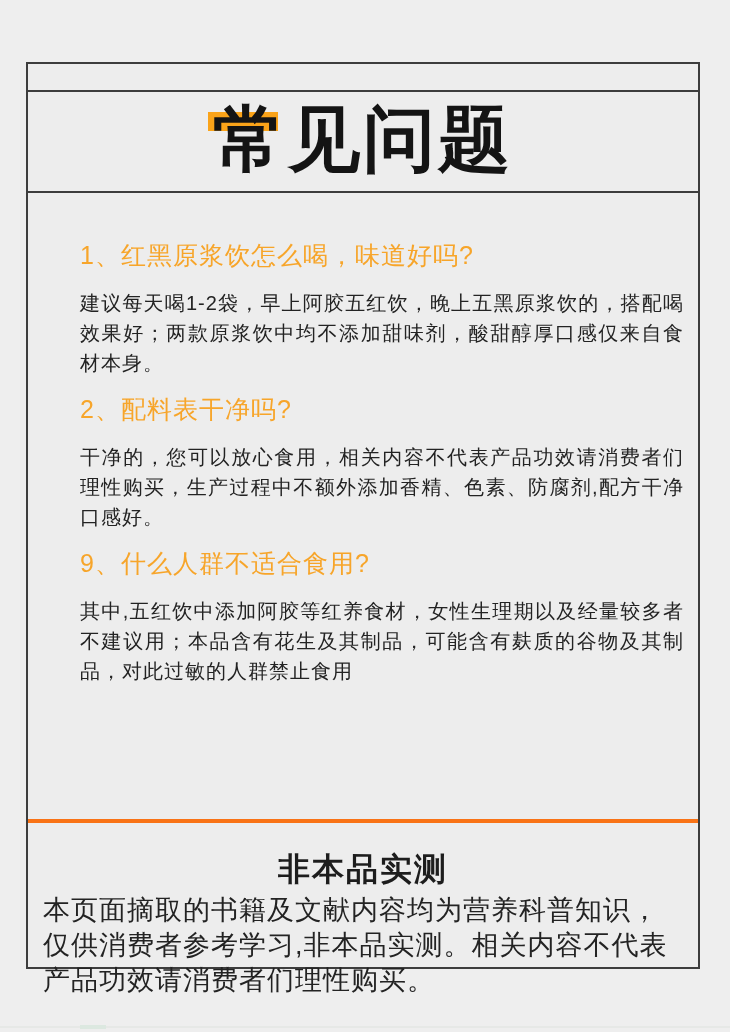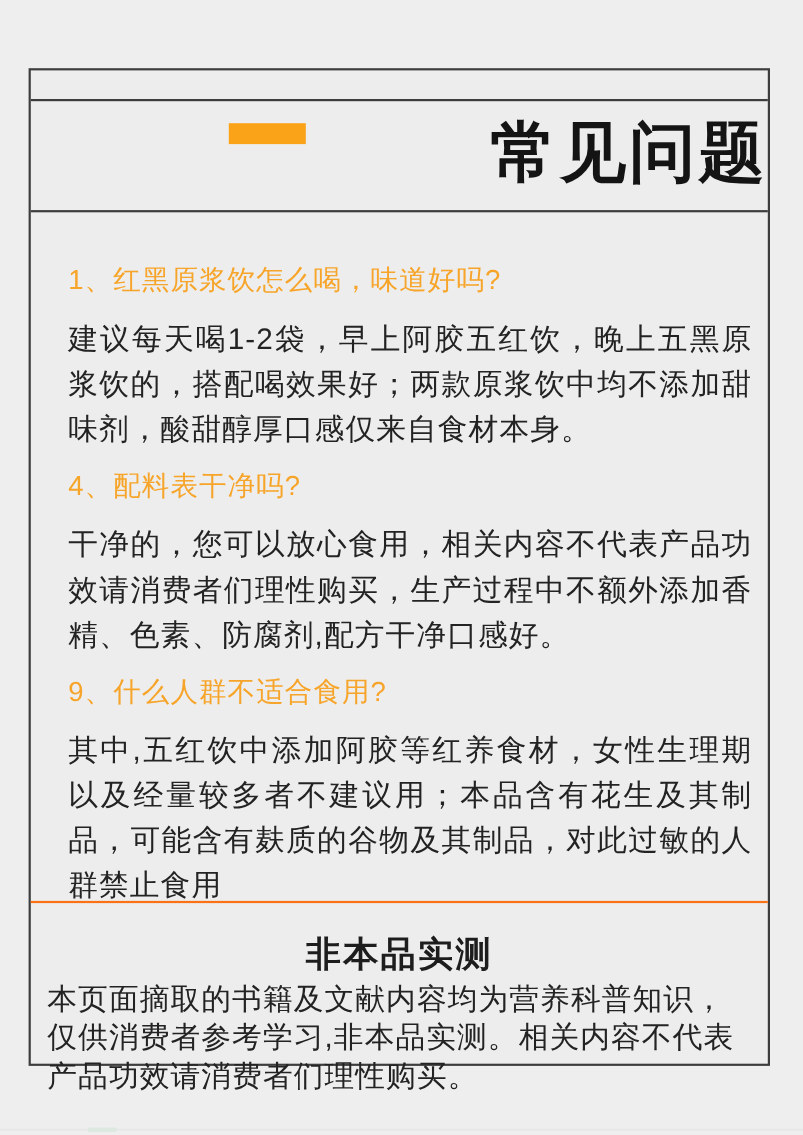--- a/index.html
+++ b/index.html
@@ -40,50 +40,50 @@
     left: 180px;
     top: 20px;
     width: 70px;
     height: 19px;
     background: #faa319;
   }
   .page-title {
     position: relative;
     margin: 0;
     padding-top: 14px;
-    text-align: right;
-    font-size: 60px;
+    text-align: center;
+    font-size: 72px;
     line-height: 66px;
     font-weight: bold;
     letter-spacing: 3px;
     color: #141414;
   }
 
   
   .qa {
     height: 580px;
-    border-bottom: 2px solid #f97316;
+    border-bottom: 4px solid #f97316;
     box-sizing: content-box;
-    padding: 46px 14px 0 34px;
+    padding: 46px 14px 0 52px;
     overflow: hidden;
   }
   .qa-block + .qa-block { margin-top: 15px; }
   .question {
     margin: 0;
     color: #f7a52a;
     font-size: 25px;
     line-height: 33px;
     font-weight: 500;
     letter-spacing: 1px;
   }
   .answer {
     margin: 16px 0 0;
     color: #232323;
-    font-size: 27px;
-    line-height: 41px;
+    font-size: 20px;
+    line-height: 30px;
     text-align: justify;
     letter-spacing: 1px;
   }
 
   
   .footer {
     height: 190px;
     box-sizing: border-box;
     padding: 26px 14px 0;
     text-align: center;
@@ -137,21 +137,21 @@
   </div>
 
   <div class="qa">
 
     <div class="qa-block">
       <p class="question">1、红黑原浆饮怎么喝，味道好吗?</p>
       <p class="answer">建议每天喝1-2袋，早上阿胶五红饮，晚上五黑原浆饮的，搭配喝效果好；两款原浆饮中均不添加甜味剂，酸甜醇厚口感仅来自食材本身。</p>
     </div>
 
     <div class="qa-block">
-      <p class="question">4、配料表干净吗?</p>
+      <p class="question">2、配料表干净吗?</p>
       <p class="answer">干净的，您可以放心食用，相关内容不代表产品功效请消费者们理性购买，生产过程中不额外添加香精、色素、防腐剂,配方干净口感好。</p>
     </div>
 
     <div class="qa-block">
       <p class="question">9、什么人群不适合食用?</p>
       <p class="answer">其中,五红饮中添加阿胶等红养食材，女性生理期以及经量较多者不建议用；本品含有花生及其制品，可能含有麸质的谷物及其制品，对此过敏的人群禁止食用</p>
     </div>
 
   </div>
 

